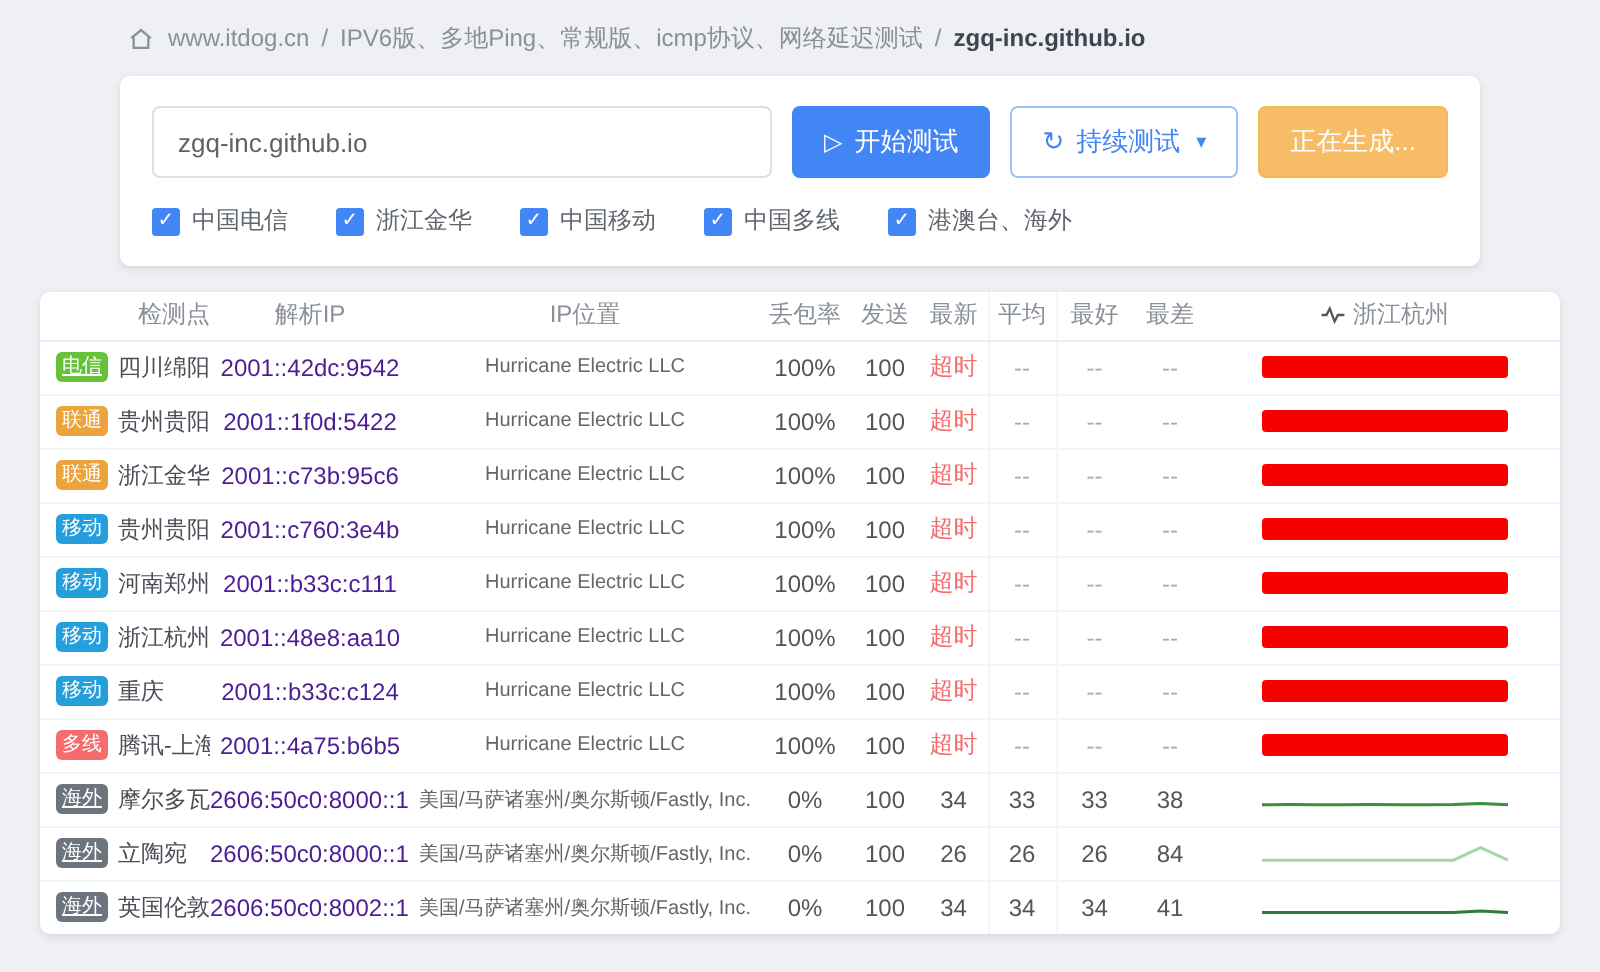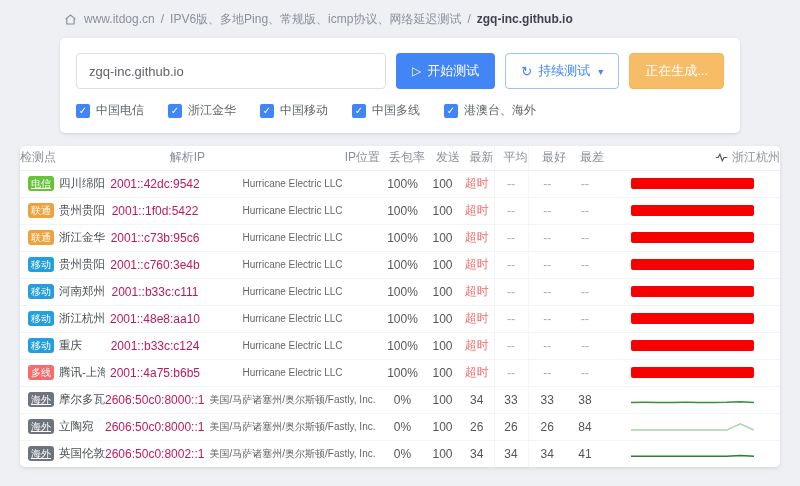--- a/index.html
+++ b/index.html
@@ -50,44 +50,44 @@
     width:14px; height:14px; border-radius:2px; background:#4285f4;
     color:#fff; font-size:10px; line-height:14px; text-align:center;
     display:inline-block;
   }
   .filter .flabel { font-size:12px; color:#60666e; }
   
   .table-card { margin:13px 20px 0; overflow:hidden; }
   table { width:760px; border-collapse:collapse; table-layout:fixed; }
   thead th {
     height:24px; font-size:12px; font-weight:400; color:#8a9099;
-    border-bottom:1px solid #ebeef5; text-align:right; white-space:nowrap;
-  }
-  thead th:first-child { text-align:left; }
+    border-bottom:1px solid #ebeef5; text-align:center; white-space:nowrap;
+  }
+  thead th:first-child { text-align:right; }
   tbody td {
     height:26px; font-size:12px; color:#555; text-align:center;
     border-bottom:1px solid #f3f4f6; white-space:nowrap; overflow:hidden;
   }
   tbody tr:last-child td { border-bottom:none; }
   td:nth-child(6), td:nth-child(7), th:nth-child(6), th:nth-child(7) {
     border-right:1px solid #f4f5f8;
   }
   .c-node { text-align:left !important; padding-left:8px; }
   .badge {
     display:inline-block; min-width:26px; padding:1px 3px; margin-right:5px;
     border-radius:3px; color:#fff; font-size:10px; line-height:13px;
     text-align:center; vertical-align:middle;
   }
   .badge[data-type="dianxin"]  { background:#67c23a;text-decoration:underline; }
   .badge[data-type="liantong"] { background:#eda33c; }
   .badge[data-type="yidong"]   { background:#249fdb; }
   .badge[data-type="duoxian"]  { background:#f56c6c; }
   .badge[data-type="haiwai"]   { background:#6c757d;text-decoration:underline; }
   .node-name { font-size:11.5px; color:#4a4f57; vertical-align:middle; }
-  .ip-cell { color:#be185d; }
+  .ip-cell { color:#4c1d95; }
   .loc-cell { font-size:10px; color:#666; }
   td[data-state="timeout"] { color:#f56c6c; }
   .dash { color:#a8abb2; }
   .pulse-ic { display:inline-block; vertical-align:-2px; margin-right:4px; }
   .qwrap { display:flex; align-items:center; height:26px; }
   .redbar { width:123px; height:11px; margin-left:27px; background:#f60000; border-radius:2px; }
   .qwrap svg { margin-left:27px; display:block; }
   
   .progress-bar {
     margin:19px 63px 0 65px; height:9px; border-radius:5px;

